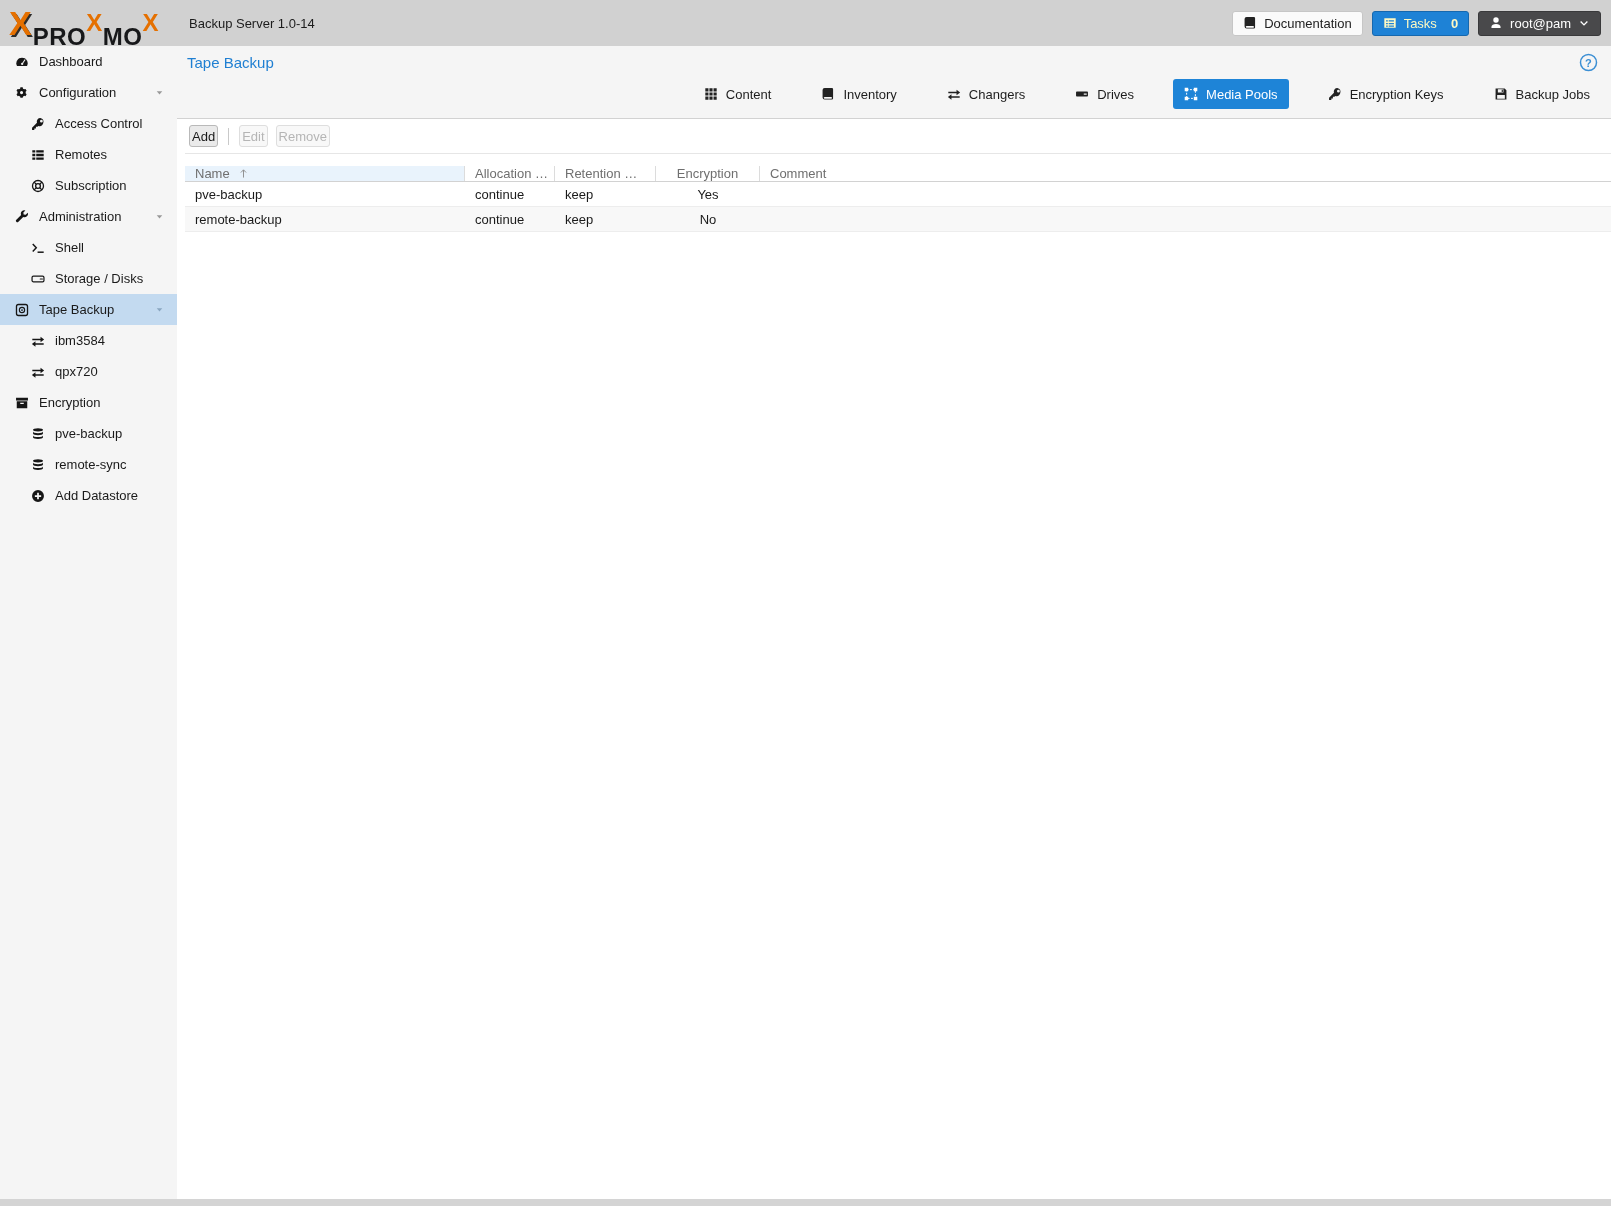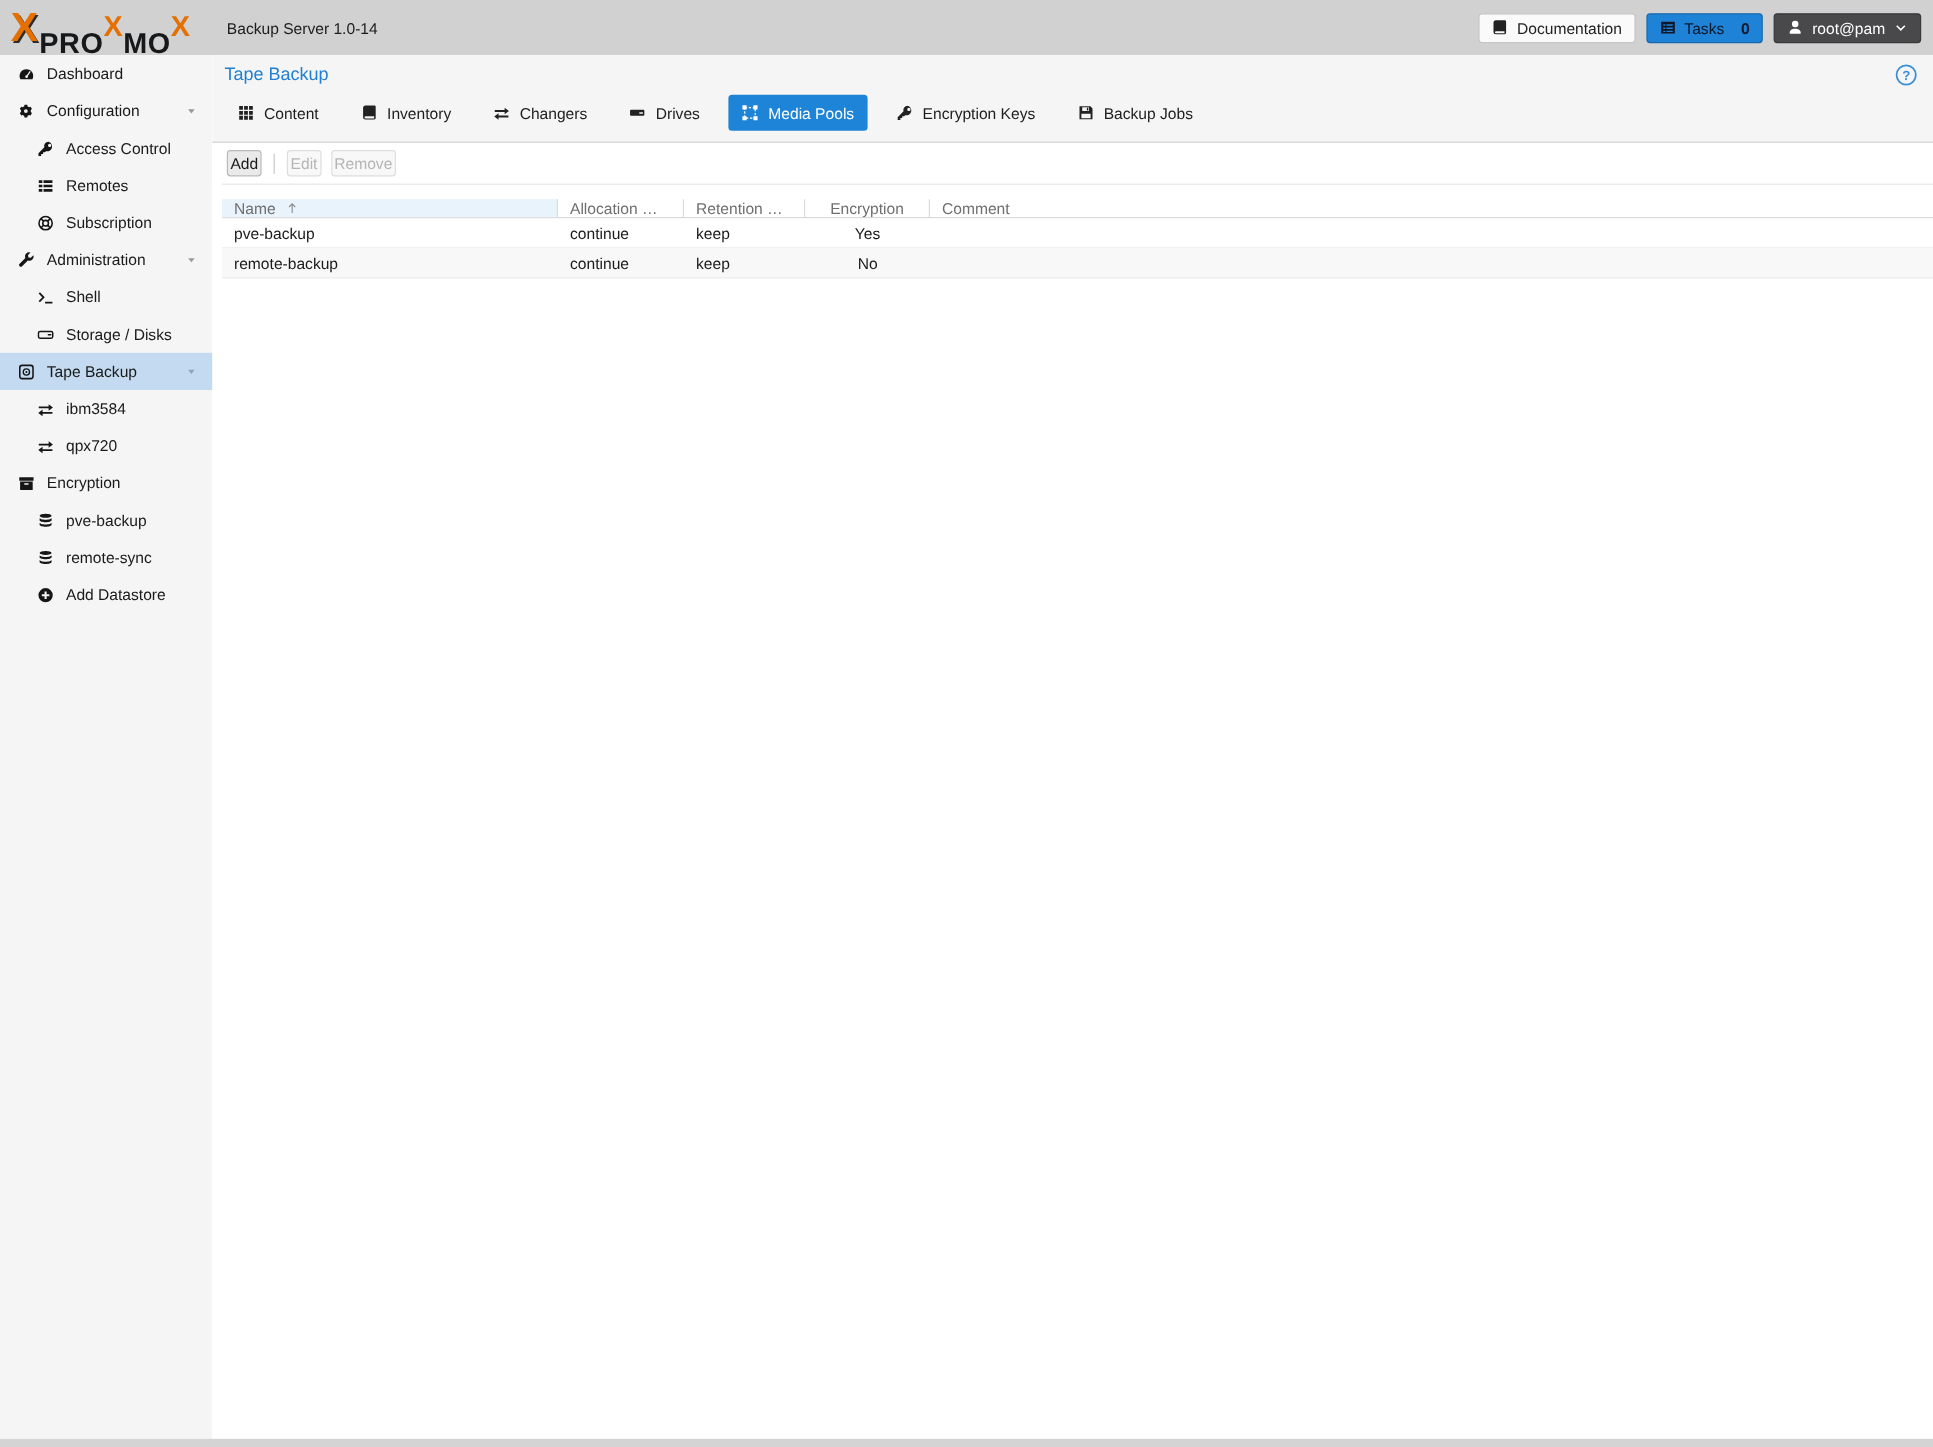--- a/index.html
+++ b/index.html
@@ -18,21 +18,21 @@
   }
   .brand { display:flex; align-items:center; line-height:1; user-select:none; width:168px; }
   .brand .bx { color:#e57000; font-size:34px; font-weight:800; text-shadow:1.5px 1.5px 0 #2d2d2d; margin-right:1px; }
   .brand .bt { color:#17181a; font-size:24px; font-weight:800; letter-spacing:.5px;margin-top:28px; }
   .brand .bo { color:#e57000; font-size:24px; font-weight:800; letter-spacing:.5px; }
   .app-title { margin-left:12px; font-size:13px; color:#1c1c1c; }
   .top-actions { margin-left:auto; display:flex; gap:9px; align-items:center; }
   .tb-btn { display:inline-flex; align-items:center; gap:7px; height:25px; padding:0 10px;
     border-radius:3px; border:1px solid transparent; font:13px "Liberation Sans",sans-serif; cursor:pointer; }
   .tb-doc { background:#fafafa; border-color:#c6c6c6; color:#222; }
-  .tb-tasks { background:#1e82d6; border-color:#1668ae; color:#0f172a; }
+  .tb-tasks { background:#1e82d6; border-color:#1668ae; color:#fef9c3; }
   .tb-tasks .count { margin-left:7px; font-weight:bold; }
   .tb-user { background:#49494b; border-color:#39393b; color:#fff; }
   .tb-user .chev svg { width:12px; height:12px; }
 
   
   .sidebar { position:absolute; top:46px; left:0; width:177px; bottom:7px; background:#f5f5f5; }
   .side-item { height:31px; display:flex; align-items:center; gap:9px; padding:0 8px 0 13px;
     cursor:pointer; position:relative; white-space:nowrap; }
   .side-item.indent { padding-left:29px; }
   .side-item.selected { background:#c3daf0; }
@@ -41,21 +41,21 @@
   .side-item.selected .caret { color:#8aa6c0; }
   .side-item .caret svg { width:11px; height:11px; }
 
   
   .main { position:absolute; top:46px; left:177px; right:0; bottom:7px; background:#fff; }
   .content-header { background:#f5f5f5; border-bottom:1px solid #d2d2d2;
     padding:8px 10px 9px; display:flex; flex-direction:column; gap:8px; position:relative; }
   .page-title { color:#1f7fd2; font-size:15px; }
   .help { position:absolute; top:7px; right:13px; color:#3b8fd4; cursor:pointer; }
   .help svg { width:19px; height:19px; }
-  .tabbar { display:flex; gap:13px; align-items:center; }
+  .tabbar { display:flex; gap:28px; align-items:center;justify-content:flex-end; }
   .tab { display:inline-flex; align-items:center; gap:8px; padding:0 11px; height:30px;
     border-radius:3px; color:#1d1d1d; cursor:pointer; white-space:nowrap; }
   .tab .icon { color:#222; }
   .tab.active { background:#1e84d7; color:#fff; }
   .tab.active .icon { color:#fff; }
 
   
   .toolbar { display:flex; align-items:center; gap:8px; padding:6px 0 6px 12px; background:#fff; }
   .t-btn { height:22px; padding:0 2px; border-radius:3px; border:1px solid #b9b9b9;
     background:#eaeaea; color:#1a1a1a; font:13px "Liberation Sans",sans-serif; cursor:pointer; }
@@ -65,21 +65,21 @@
   
   .grid { margin-left:8px; }
   .g-header { display:flex; height:29px; border-top:1px solid #e6e6e6; border-bottom:1px solid #d2d2d2;
     color:#6f6f6f; background:#fff; }
   .g-hcell { display:flex; align-items:center; padding:0 10px; border-right:1px solid #dcdcdc;
     white-space:nowrap; overflow:hidden; cursor:pointer;margin-top:12px; }
   .g-hcell:last-child { border-right:none; }
   .g-hcell.sorted { background:#e9f3fc; }
   .g-hcell .sort { margin-left:7px; color:#8f8f8f; display:inline-flex; }
   .g-hcell .sort svg { width:13px; height:13px; }
-  .w-0 { width:280px; } .w-1 { width:105px; } .w-2 { width:101px; } .w-3 { width:104px;justify-content:center; } .w-4 { flex:1; }
+  .w-0 { width:280px; } .w-1 { width:90px; } .w-2 { width:101px; } .w-3 { width:104px;justify-content:center; } .w-4 { flex:1; }
   .g-row { display:flex; height:25px; border-bottom:1px solid #ededed; background:#fff; cursor:pointer; }
   .g-row.alt { background:#f8f8f8; }
   .g-cell { display:flex; align-items:center; padding:0 10px; white-space:nowrap; overflow:hidden; }
 
   .bottom-strip { position:absolute; left:0; right:0; bottom:0; height:7px; background:#d4d4d4; }
 </style>
 </head>
 <body>
 
 <div class="topbar">

